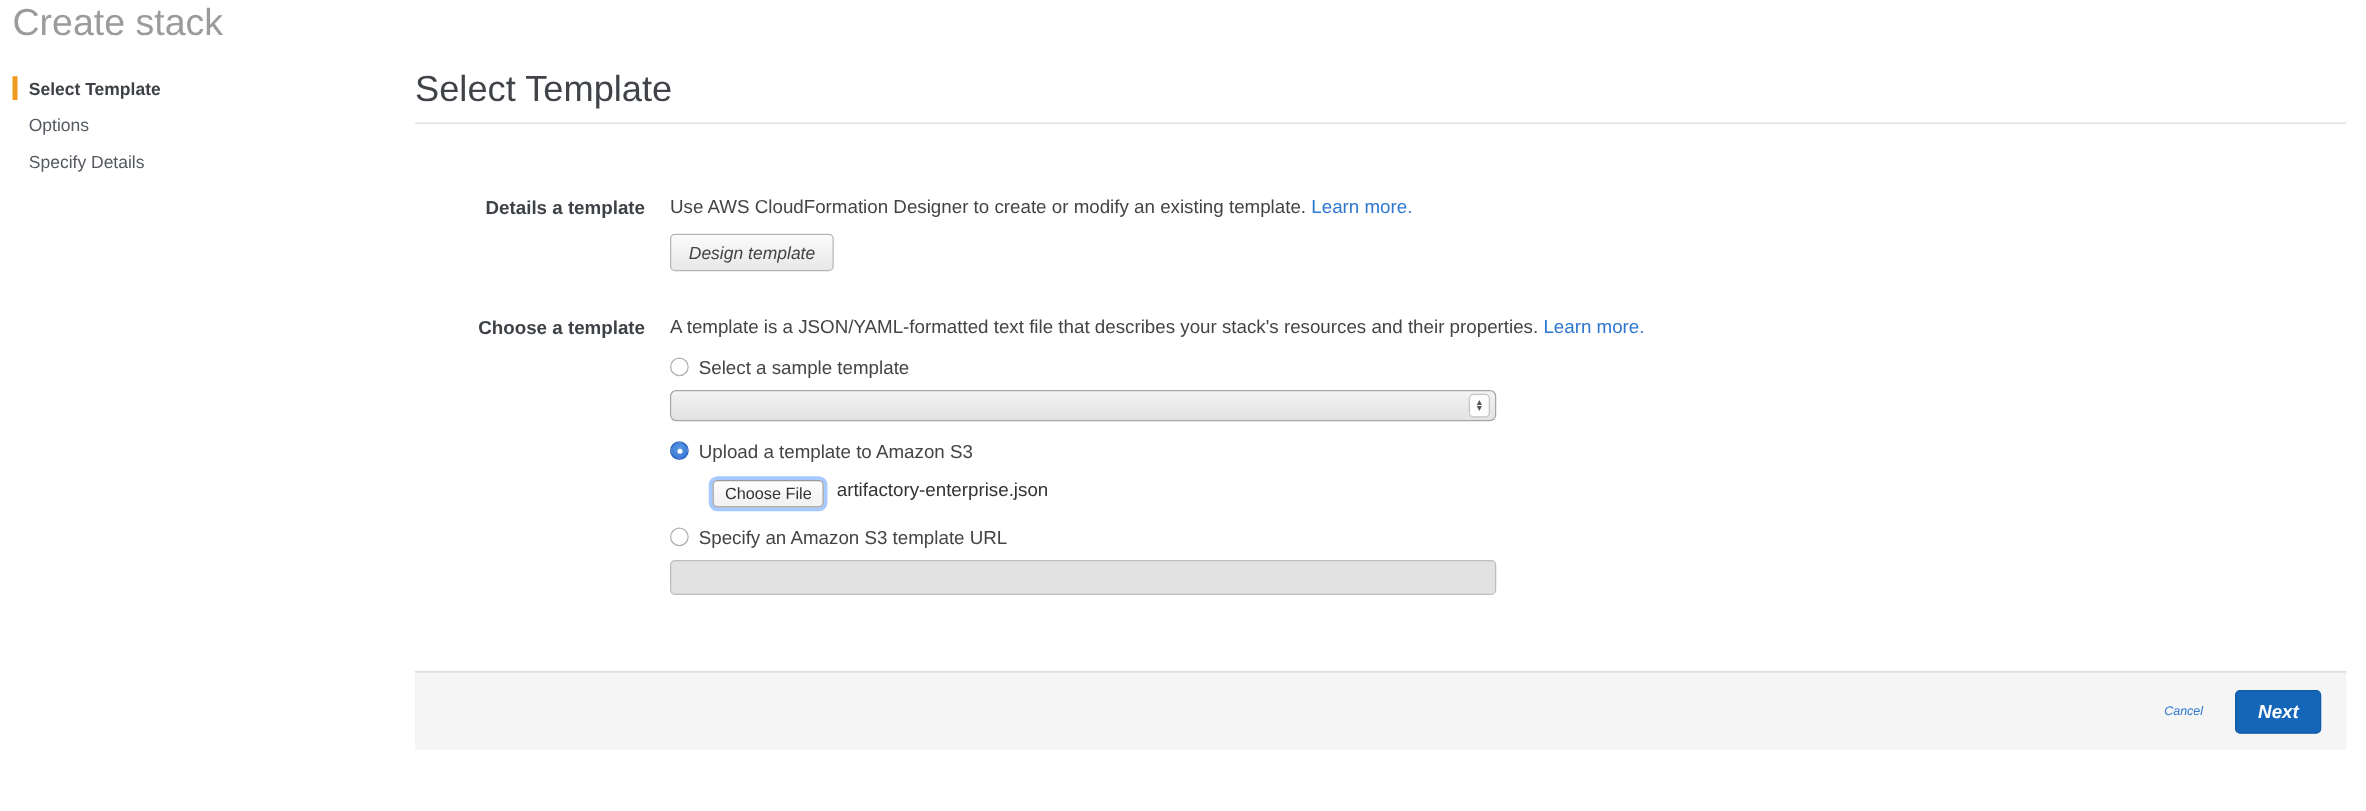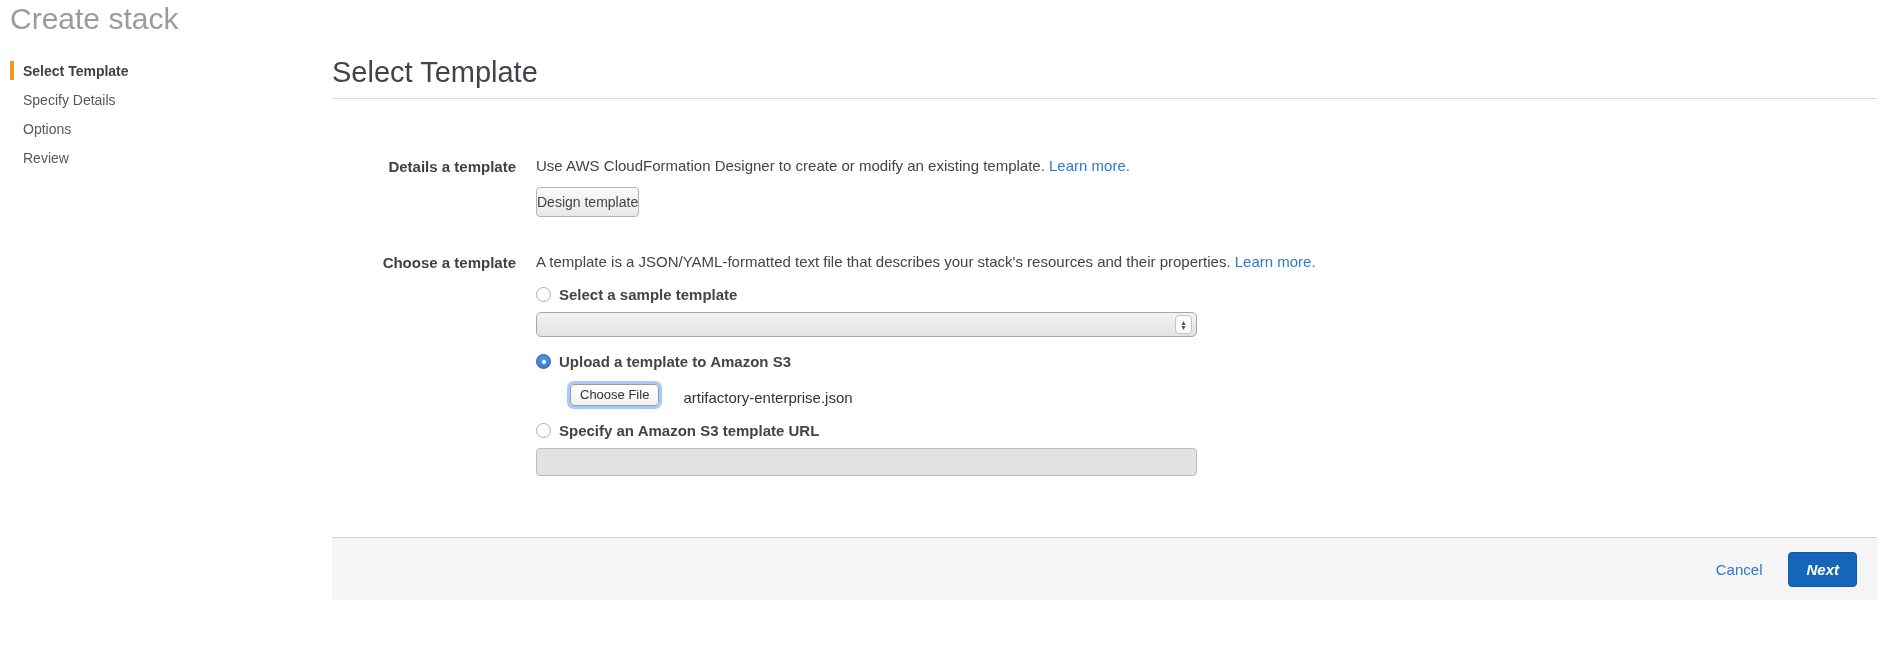--- a/index.html
+++ b/index.html
@@ -28,93 +28,90 @@
   .row-content { margin-left:20px; font-size:15px; color:#444; }
 
   .design-row { margin-top:58px; }
   .choose-row { margin-top:36px; }
 
   a.link { color:#2e77d0; text-decoration:none; cursor:pointer; }
 
   .btn-default {
     margin-top:13px; display:inline-block;
     font-size:14px; color:#444;
-    padding:6px 0;
+    padding:6px 14px;
     background:linear-gradient(#fbfbfb,#e8e8e8);
     border:1px solid #b4b4b4; border-radius:4px;
     cursor:pointer;
+    font-style:italic;
   }
 
-  .radio-row { display:flex; align-items:center; margin-top:16px; cursor:pointer;font-weight:bold; }
+  .radio-row { display:flex; align-items:flex-start; margin-top:16px; cursor:pointer; }
   .radio-row:first-child { margin-top:22px; }
   .radio { width:15px; height:15px; border-radius:50%; margin-right:8px; flex:0 0 15px;
            background:#fff; border:1px solid #b0b0b0; position:relative; }
   .radio.checked { background:radial-gradient(circle at 50% 40%, #5d9ae4, #2f6fd0); border:1px solid #2a62ba; }
   .radio.checked::after { content:""; position:absolute; left:4.5px; top:4.5px; width:4px; height:4px;
            border-radius:50%; background:#fff; }
 
   .select-box {
     position:relative; width:661px; height:25px; margin-top:9px;
     background:linear-gradient(#f3f3f3,#e2e2e2);
     border:1px solid #a6a6a6; border-radius:5px;
     cursor:pointer;
   }
   .select-stepper { position:absolute; right:4px; top:2px; width:17px; height:19px;
     background:#fdfdfd; border:1px solid #c4c4c4; border-radius:4px;
     display:flex; flex-direction:column; align-items:center; justify-content:center; line-height:5px; }
   .select-stepper span { font-size:7px; color:#555; display:block; }
   .select-value { line-height:23px; padding-left:8px; font-size:14px; color:#444; }
 
-  .file-row { display:flex; align-items:flex-end; margin:14px 0 0 34px;gap:14px; }
+  .file-row { display:flex; align-items:flex-start; margin:14px 0 0 34px; }
   .file-button {
     font-size:13px; color:#333; padding:2px 9px 3px 9px;
     background:linear-gradient(#ffffff,#f0f0f0);
     border:1px solid #9a9a9a; border-radius:4px;
     box-shadow:0 0 0 3px rgba(92,157,255,0.55);
     cursor:pointer;
   }
   .file-name { margin-left:10px; font-size:15px; color:#333; }
 
   .text-input {
     width:661px; height:28px; margin-top:9px;
     background:#e2e2e2; border:1px solid #bdbdbd; border-radius:4px;
     font-size:14px; padding:0 8px; color:#444;
   }
 
   
   .footer-bar { position:absolute; left:332px; top:537px; width:1545px; height:63px;
     background:#f5f5f5; border-top:1px solid #d5d5d5;
     display:flex; align-items:center; justify-content:flex-end; padding-right:20px; }
-  .cancel-link { font-size:15px; color:#2e77d0; margin-right:26px; cursor:pointer; text-decoration:none; }
+  .cancel-link { font-size:10px; color:#2e77d0; margin-right:26px; cursor:pointer; text-decoration:none;font-style:italic; }
   .btn-primary { background:#1566b8; border:1px solid #0f5aa5; color:#fff; font-size:15px; font-weight:bold;
     padding:8px 17px; border-radius:4px; cursor:pointer;font-style:italic; }
 </style>
 </head>
 <body>
 
 <div class="page">
 
   <div class="page-title">Create stack</div>
 
   <div class="wizard-nav">
     <div class="wizard-item active">
       <span class="bar"></span>
       <span>Select Template</span>
     </div>
     <div class="wizard-item">
       <span class="bar"></span>
-      <span>Specify Details</span>
-    </div>
-    <div class="wizard-item">
-      <span class="bar"></span>
       <span>Options</span>
     </div>
     <div class="wizard-item">
       <span class="bar"></span>
-      <span>Review</span>
+      <span>Specify Details</span>
     </div>
   </div>
 
   <div class="main">
     <div class="section-heading">Select Template</div>
     <hr class="heading-divider">
 
     <div class="form-row design-row">
       <div class="row-label">Details a template</div>
       <div class="row-content">

